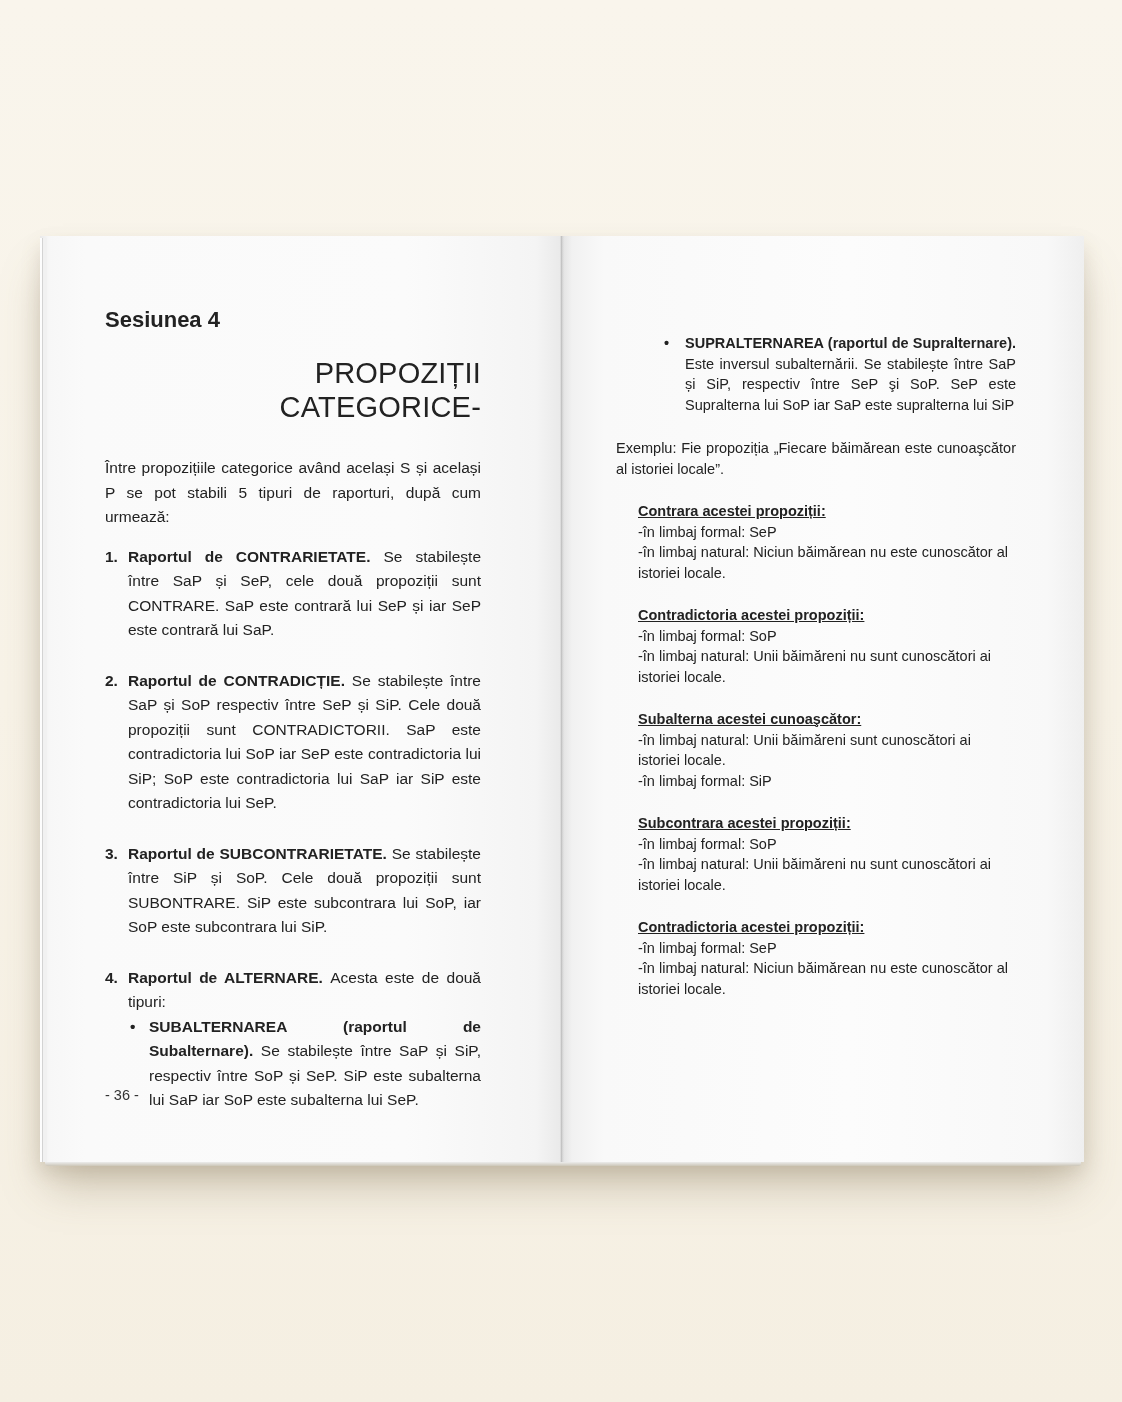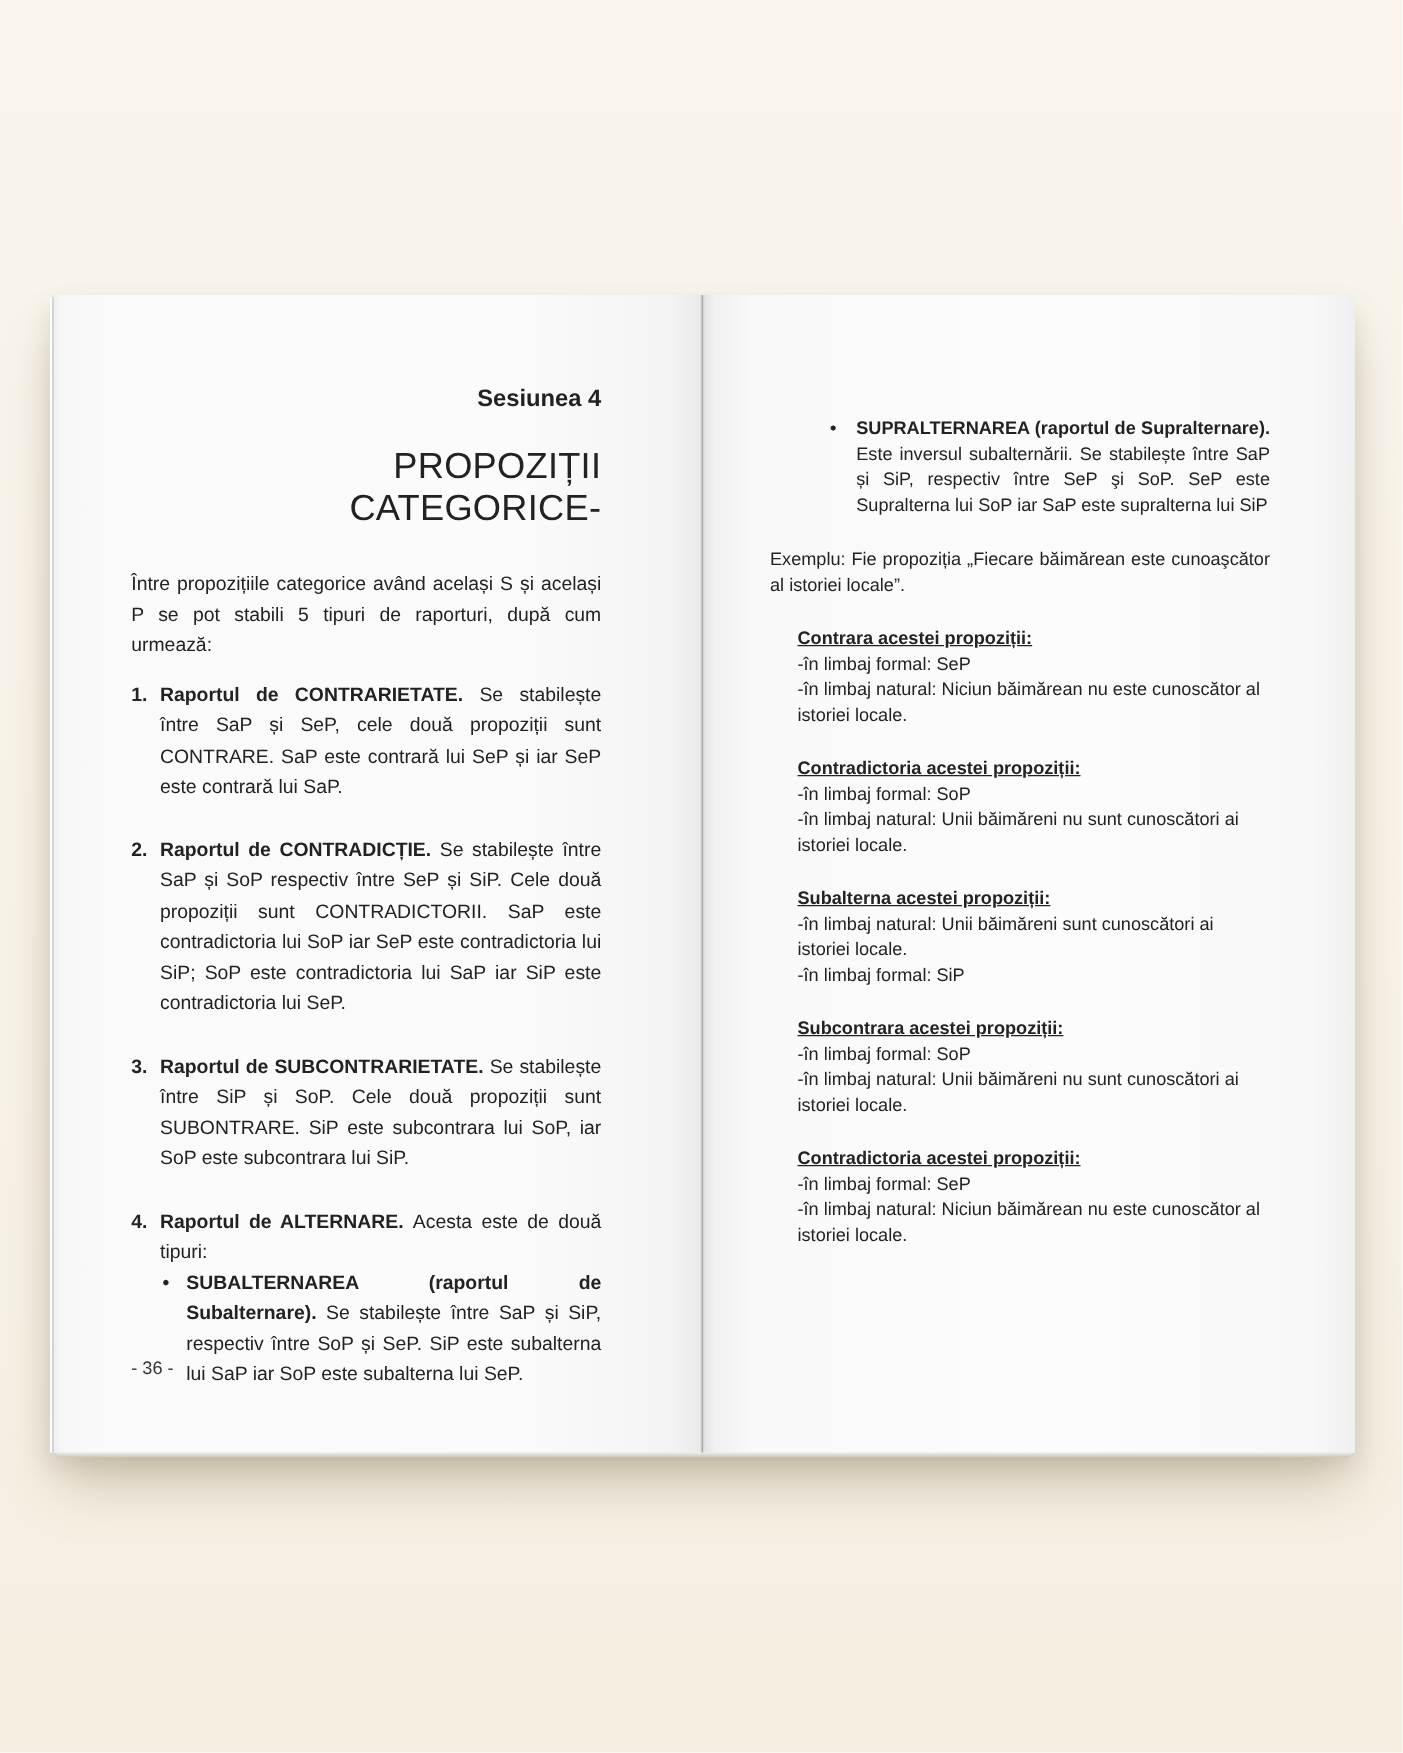--- a/index.html
+++ b/index.html
@@ -42,21 +42,21 @@
   .spine {
     content:""; position:absolute; left:520px; top:0; width:4px; height:100%;
     background:linear-gradient(90deg,rgba(160,160,160,0) 0,rgba(150,150,150,.55) 45%,rgba(120,120,120,.6) 50%,rgba(170,170,170,.25) 60%,rgba(180,180,180,0) 100%);
     z-index:3;
   }
   
   .lp-content {
     position:absolute; left:65px; top:0; width:376px; height:100%;
     font-size:15.5px; line-height:24.5px; text-align:justify;
   }
-  .lp-session { margin-top:72px; font-size:19px; line-height:24px; font-weight:bold; text-align:right; }
+  .lp-session { margin-top:72px; font-size:22px; line-height:24px; font-weight:bold; text-align:left; }
   .lp-title   { margin-top:24px; font-size:29px;  line-height:34px; font-weight:normal; text-align:right; letter-spacing:.2px; }
   .lp-subtitle{ margin-top:2px;  font-size:20.5px;line-height:28px; font-weight:normal; text-align:center; }
   .lp-intro   { margin-top:32px; }
   .item { display:flex; margin-top:26px; }
   .item.first { margin-top:15px; }
   .item .num { flex:0 0 23px; font-weight:bold; }
   .item .itxt { flex:1; text-align:justify; }
   .lead { font-weight:bold; }
   .lead::after { content:" "; }
   .sub { display:flex; margin-top:0; }
@@ -136,21 +136,21 @@
           <p class="line">-în limbaj natural: Niciun băimărean nu este cunoscător al istoriei locale.</p>
         </div>
 
         <div class="rp-section">
           <p class="heading">Contradictoria acestei propoziții:</p>
           <p class="line">-în limbaj formal: SoP</p>
           <p class="line">-în limbaj natural: Unii băimăreni nu sunt cunoscători ai istoriei locale.</p>
         </div>
 
         <div class="rp-section">
-          <p class="heading">Subalterna acestei propoziții:</p>
+          <p class="heading">Subalterna acestei cunoaşcător:</p>
           <p class="line">-în limbaj natural: Unii băimăreni sunt cunoscători ai istoriei locale.</p>
           <p class="line">-în limbaj formal: SiP</p>
         </div>
 
         <div class="rp-section">
           <p class="heading">Subcontrara acestei propoziții:</p>
           <p class="line">-în limbaj formal: SoP</p>
           <p class="line">-în limbaj natural: Unii băimăreni nu sunt cunoscători ai istoriei locale.</p>
         </div>
 

